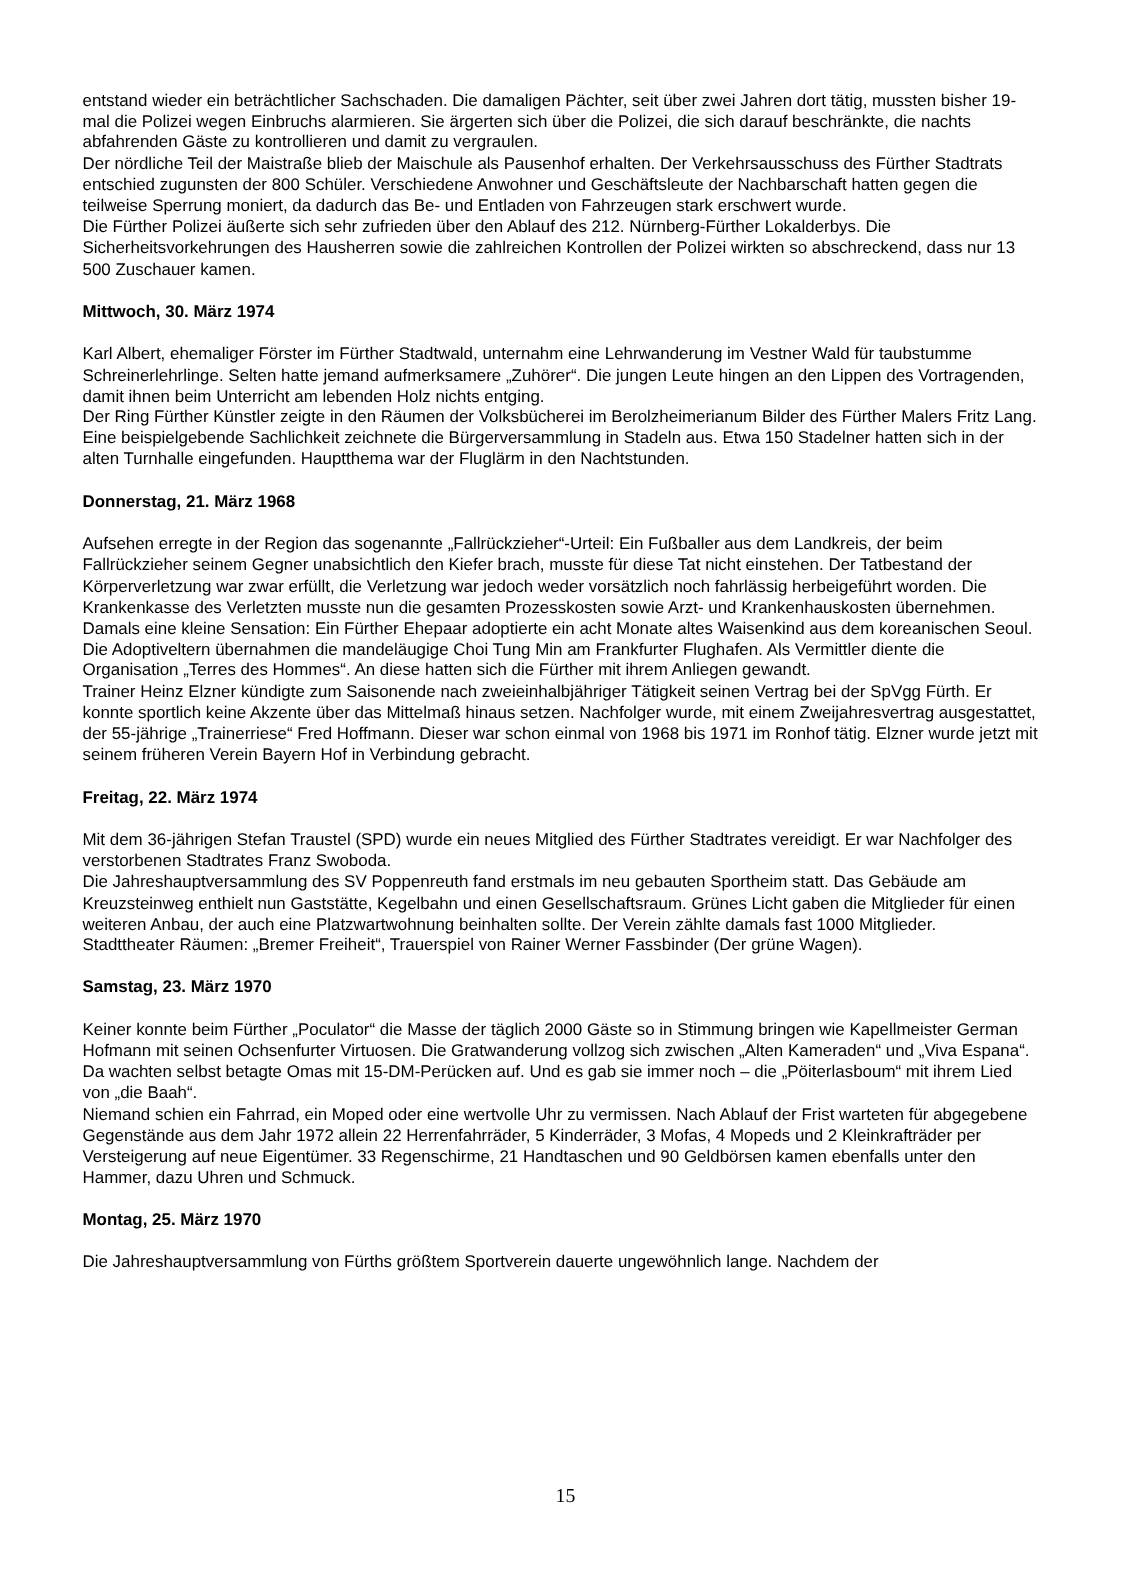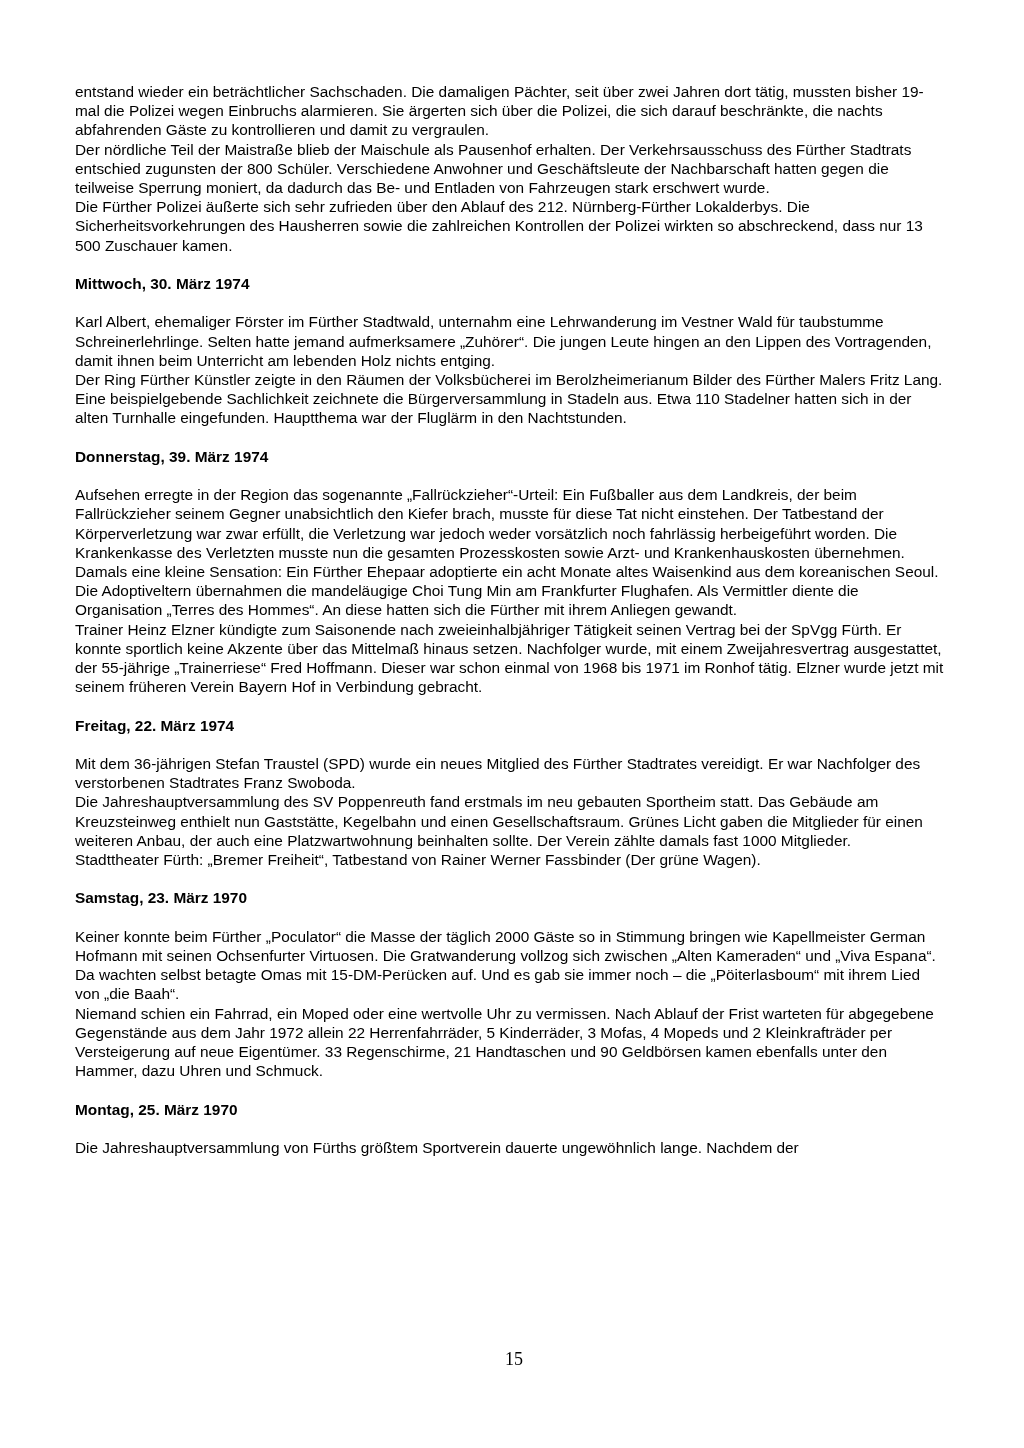--- a/index.html
+++ b/index.html
@@ -51,29 +51,29 @@
 
 <div class="page">
   <div class="doc-body">
 
   <p class="para">entstand wieder ein beträchtlicher Sachschaden. Die damaligen Pächter, seit über zwei Jahren dort tätig, mussten bisher 19-mal die Polizei wegen Einbruchs alarmieren. Sie ärgerten sich über die Polizei, die sich darauf beschränkte, die nachts abfahrenden Gäste zu kontrollieren und damit zu vergraulen.</p>
       <p class="para">Der nördliche Teil der Maistraße blieb der Maischule als Pausenhof erhalten. Der Verkehrsausschuss des Fürther Stadtrats entschied zugunsten der 800 Schüler. Verschiedene Anwohner und Geschäftsleute der Nachbarschaft hatten gegen die teilweise Sperrung moniert, da dadurch das Be- und Entladen von Fahrzeugen stark erschwert wurde.</p>
       <p class="para">Die Fürther Polizei äußerte sich sehr zufrieden über den Ablauf des 212. Nürnberg-Fürther Lokalderbys. Die Sicherheitsvorkehrungen des Hausherren sowie die zahlreichen Kontrollen der Polizei wirkten so abschreckend, dass nur 13 500 Zuschauer kamen.</p>
       <h2 class="heading">Mittwoch, 30. März 1974</h2>
       <p class="para">Karl Albert, ehemaliger Förster im Fürther Stadtwald, unternahm eine Lehrwanderung im Vestner Wald für taubstumme Schreinerlehrlinge. Selten hatte jemand aufmerksamere „Zuhörer“. Die jungen Leute hingen an den Lippen des Vortragenden, damit ihnen beim Unterricht am lebenden Holz nichts entging.</p>
       <p class="para">Der Ring Fürther Künstler zeigte in den Räumen der Volksbücherei im Berolzheimerianum Bilder des Fürther Malers Fritz Lang.</p>
-      <p class="para">Eine beispielgebende Sachlichkeit zeichnete die Bürgerversammlung in Stadeln aus. Etwa 110 Stadelner hatten sich in der alten Turnhalle eingefunden. Hauptthema war der Fluglärm in den Nachtstunden.</p>
-      <h2 class="heading">Donnerstag, 39. März 1974</h2>
+      <p class="para">Eine beispielgebende Sachlichkeit zeichnete die Bürgerversammlung in Stadeln aus. Etwa 150 Stadelner hatten sich in der alten Turnhalle eingefunden. Hauptthema war der Fluglärm in den Nachtstunden.</p>
+      <h2 class="heading">Donnerstag, 21. März 1968</h2>
       <p class="para">Aufsehen erregte in der Region das sogenannte „Fallrückzieher“-Urteil: Ein Fußballer aus dem Landkreis, der beim Fallrückzieher seinem Gegner unabsichtlich den Kiefer brach, musste für diese Tat nicht einstehen. Der Tatbestand der Körperverletzung war zwar erfüllt, die Verletzung war jedoch weder vorsätzlich noch fahrlässig herbeigeführt worden. Die Krankenkasse des Verletzten musste nun die gesamten Prozesskosten sowie Arzt- und Krankenhauskosten übernehmen.</p>
       <p class="para">Damals eine kleine Sensation: Ein Fürther Ehepaar adoptierte ein acht Monate altes Waisenkind aus dem koreanischen Seoul. Die Adoptiveltern übernahmen die mandeläugige Choi Tung Min am Frankfurter Flughafen. Als Vermittler diente die Organisation „Terres des Hommes“. An diese hatten sich die Fürther mit ihrem Anliegen gewandt.</p>
       <p class="para">Trainer Heinz Elzner kündigte zum Saisonende nach zweieinhalbjähriger Tätigkeit seinen Vertrag bei der SpVgg Fürth. Er konnte sportlich keine Akzente über das Mittelmaß hinaus setzen. Nachfolger wurde, mit einem Zweijahresvertrag ausgestattet, der 55-jährige „Trainerriese“ Fred Hoffmann. Dieser war schon einmal von 1968 bis 1971 im Ronhof tätig. Elzner wurde jetzt mit seinem früheren Verein Bayern Hof in Verbindung gebracht.</p>
       <h2 class="heading">Freitag, 22. März 1974</h2>
       <p class="para">Mit dem 36-jährigen Stefan Traustel (SPD) wurde ein neues Mitglied des Fürther Stadtrates vereidigt. Er war Nachfolger des verstorbenen Stadtrates Franz Swoboda.</p>
       <p class="para">Die Jahreshauptversammlung des SV Poppenreuth fand erstmals im neu gebauten Sportheim statt. Das Gebäude am Kreuzsteinweg enthielt nun Gaststätte, Kegelbahn und einen Gesellschaftsraum. Grünes Licht gaben die Mitglieder für einen weiteren Anbau, der auch eine Platzwartwohnung beinhalten sollte. Der Verein zählte damals fast 1000 Mitglieder.</p>
-      <p class="para">Stadttheater Fürth: „Bremer Freiheit“, Tatbestand von Rainer Werner Fassbinder (Der grüne Wagen).</p>
+      <p class="para">Stadttheater Räumen: „Bremer Freiheit“, Trauerspiel von Rainer Werner Fassbinder (Der grüne Wagen).</p>
       <h2 class="heading">Samstag, 23. März 1970</h2>
       <p class="para">Keiner konnte beim Fürther „Poculator“ die Masse der täglich 2000 Gäste so in Stimmung bringen wie Kapellmeister German Hofmann mit seinen Ochsenfurter Virtuosen. Die Gratwanderung vollzog sich zwischen „Alten Kameraden“ und „Viva Espana“. Da wachten selbst betagte Omas mit 15-DM-Perücken auf. Und es gab sie immer noch – die „Pöiterlasboum“ mit ihrem Lied von „die Baah“.</p>
       <p class="para">Niemand schien ein Fahrrad, ein Moped oder eine wertvolle Uhr zu vermissen. Nach Ablauf der Frist warteten für abgegebene Gegenstände aus dem Jahr 1972 allein 22 Herrenfahrräder, 5 Kinderräder, 3 Mofas, 4 Mopeds und 2 Kleinkrafträder per Versteigerung auf neue Eigentümer. 33 Regenschirme, 21 Handtaschen und 90 Geldbörsen kamen ebenfalls unter den Hammer, dazu Uhren und Schmuck.</p>
       <h2 class="heading">Montag, 25. März 1970</h2>
       <p class="para">Die Jahreshauptversammlung von Fürths größtem Sportverein dauerte ungewöhnlich lange. Nachdem der</p>
     </div>
   <div class="footer">15</div>
 </div>
 
 </body></html>

